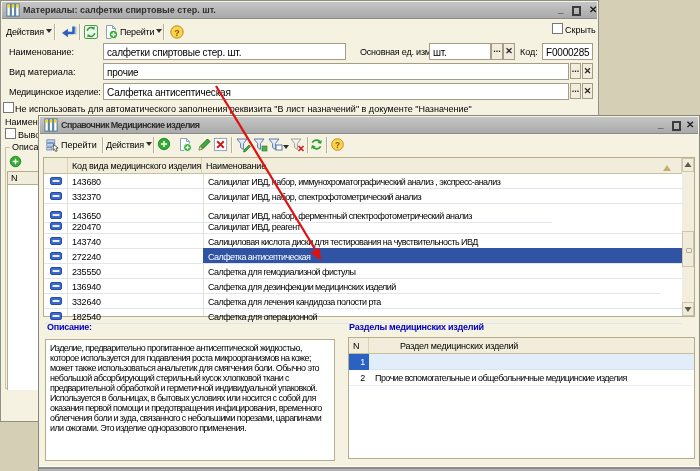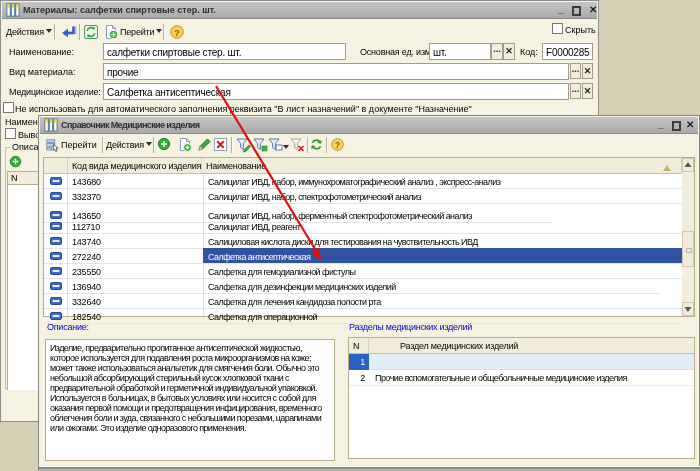--- a/index.html
+++ b/index.html
@@ -10,21 +10,21 @@
  background:linear-gradient(180deg,#c6c6c6,#a9a9a9);border-bottom:1px solid #8a8a8a;padding-left:39px;}
 .tbar .ttl{position:absolute;left:21px;top:3px;font-weight:bold;color:#2e2e2e;font-size:9px;white-space:nowrap;}
 .wbtn{position:absolute;font-weight:bold;color:#1c1c1c;font-size:10px;}
 .lbl{position:absolute;white-space:nowrap;}
 .inp{position:absolute;background:#fff;border:1px solid #a39d88;box-sizing:border-box;
  font-size:10px;letter-spacing:-0.2px;padding:3px 0 0 3px;white-space:nowrap;overflow:hidden;}
 .btn3{position:absolute;background:#f1ecdb;border:1px solid #a39d88;box-sizing:border-box;
  text-align:center;font-weight:bold;color:#222;}
 .cb{position:absolute;width:11px;height:11px;background:#fff;border:1px solid #777;box-sizing:border-box;}
 .sep{position:absolute;width:1px;background:#b9b29a;border-right:1px solid #fbf8ee;}
-.bluelbl{position:absolute;color:#0000c0;font-weight:normal;white-space:nowrap;letter-spacing:-0.25px;}
+.bluelbl{position:absolute;color:#0000c0;font-weight:bold;white-space:nowrap;letter-spacing:-0.25px;}
 .hdrcell{background:#f1edda;border-right:1px solid #d9d2b6;border-bottom:1px solid #c6bf9f;box-sizing:border-box;}
 .tcell{letter-spacing:-0.2px;}
 .dar{display:inline-block;width:0;height:0;border-left:3px solid transparent;border-right:3px solid transparent;border-top:4px solid #2e2e2e;margin-left:2px;vertical-align:2px;}
 </style></head>
 <body>
 
 <div class="win" id="w1" style="left:0;top:0;width:599px;height:422px;">
   <div class="tbar">
     <svg class="abs" style="left:4px;top:1px" width="14" height="14" viewBox="0 0 14 14">
       <g stroke="#48789a" fill="#fff">
@@ -247,21 +247,21 @@
             <rect x="2.6" y="3.1" width="6.8" height="1.8" fill="#fff"></rect>
           </svg>
           <span style="position:absolute;left:28px;top:3px;">143650</span>
           <span style="position:absolute;left:164px;top:3px;white-space:nowrap;letter-spacing:-0.55px;">Салицилат ИВД, набор, ферментный спектрофотометрический анализ</span>
         </div>
     <div class="abs tcell" style="left:0;top:61px;width:638px;height:15px;border-bottom:1px solid #dfe6ee;box-sizing:border-box;">
           <svg style="position:absolute;left:6px;top:3px;" width="12" height="8" viewBox="0 0 12 8">
             <rect x="0.5" y="0.5" width="11" height="7" rx="1.5" fill="#3a6ad0" stroke="#2a4a9a"></rect>
             <rect x="2.6" y="3.1" width="6.8" height="1.8" fill="#fff"></rect>
           </svg>
-          <span style="position:absolute;left:28px;top:3px;">112710</span>
+          <span style="position:absolute;left:28px;top:3px;">220470</span>
           <span style="position:absolute;left:164px;top:3px;white-space:nowrap;letter-spacing:-0.55px;">Салицилат ИВД, реагент</span>
         </div>
     <div class="abs tcell" style="left:0;top:76px;width:638px;height:15px;border-bottom:1px solid #dfe6ee;box-sizing:border-box;">
           <svg style="position:absolute;left:6px;top:3px;" width="12" height="8" viewBox="0 0 12 8">
             <rect x="0.5" y="0.5" width="11" height="7" rx="1.5" fill="#3a6ad0" stroke="#2a4a9a"></rect>
             <rect x="2.6" y="3.1" width="6.8" height="1.8" fill="#fff"></rect>
           </svg>
           <span style="position:absolute;left:28px;top:3px;">143740</span>
           <span style="position:absolute;left:164px;top:3px;white-space:nowrap;letter-spacing:-0.55px;">Салициловая кислота диски для тестирования на чувствительность ИВД</span>
         </div>

